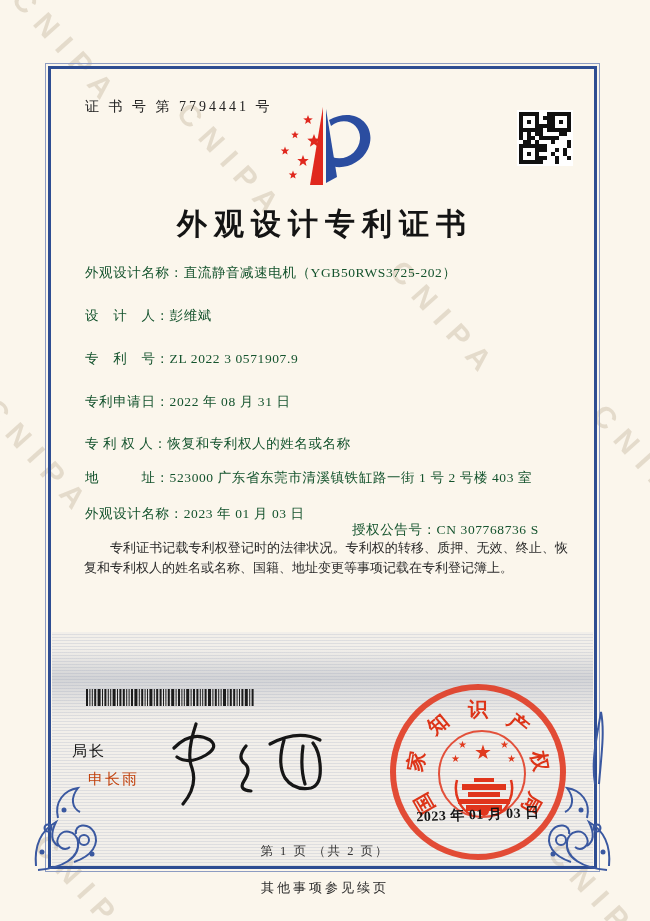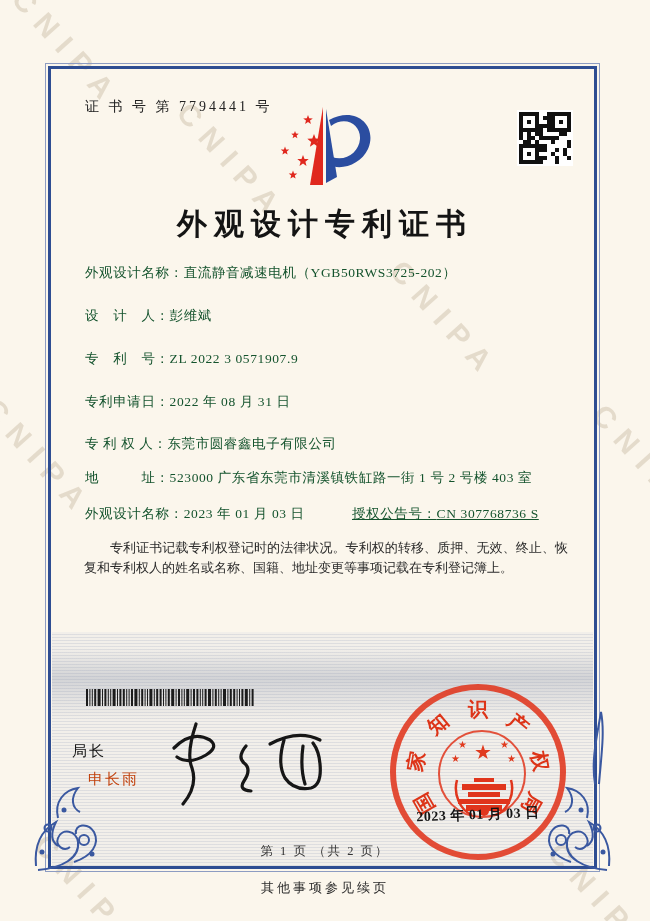--- a/index.html
+++ b/index.html
@@ -68,21 +68,21 @@
     position:absolute;left:0;top:204px;width:650px;
     text-align:center;
     font-size:30px;font-weight:bold;letter-spacing:7px;
     color:#141414;z-index:3;
   }
   .field-row{
     position:absolute;left:85px;width:500px;
     font-size:13.5px;color:#14532d;letter-spacing:0.6px;
     z-index:3;white-space:nowrap;
   }
-  .field-row .col2{position:absolute;left:267px;top:0;text-decoration:underline;}
+  .field-row .col2{position:absolute;left:267px;top:16px;}
   .paras{
     position:absolute;left:84px;top:538px;width:484px;
     font-size:13px;line-height:20px;color:#2b2b2b;
     text-align:justify;z-index:3;
   }
   .paras p{margin:0;text-indent:2em;}
   .barcode{position:absolute;left:86px;top:689px;z-index:3;}
   .signer-title{
     position:absolute;left:72px;top:742px;
     font-size:15px;letter-spacing:2px;color:#111;z-index:3;
@@ -220,21 +220,21 @@
 <div class="field-row" style="top:307px">
   <span>设　计　人：</span><span>彭维斌</span>
 </div>
 <div class="field-row" style="top:350px">
   <span>专　利　号：</span><span>ZL 2022 3 0571907.9</span>
 </div>
 <div class="field-row" style="top:393px">
   <span>专利申请日：</span><span>2022 年 08 月 31 日</span>
 </div>
 <div class="field-row" style="top:435px">
-  <span>专 利 权 人：</span><span>东莞市圆睿鑫电子有限公司</span>
+  <span>专 利 权 人：</span><span>恢复和专利权人的姓名或名称</span>
 </div>
 <div class="field-row" style="top:469px">
   <span>地　　　址：</span><span>523000 广东省东莞市清溪镇铁缸路一街 1 号 2 号楼 403 室</span>
 </div>
 <div class="field-row" style="top:505px">
   <span>外观设计名称：</span><span>2023 年 01 月 03 日</span>
   <span class="col2">
     <span>授权公告号：</span><span>CN 307768736 S</span>
   </span>
 </div>

